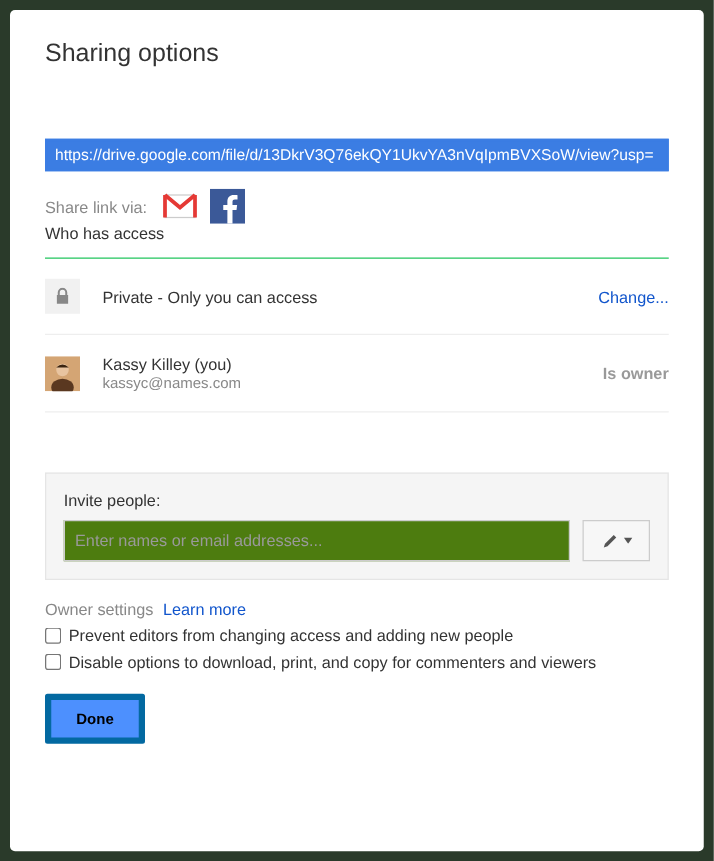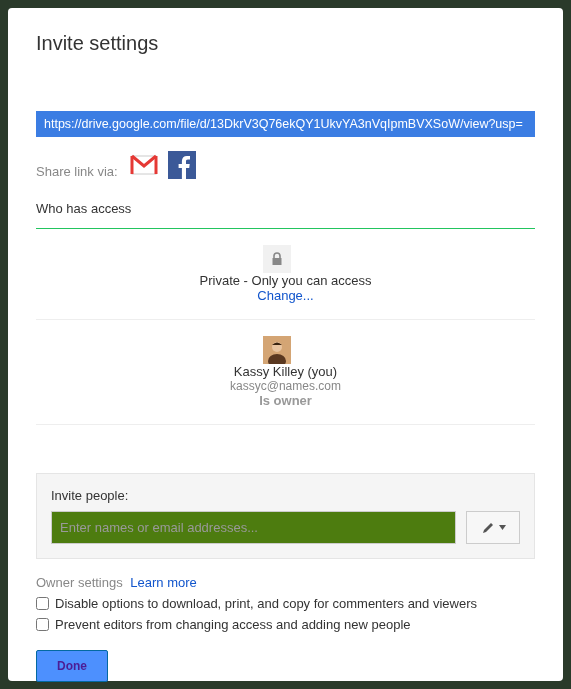--- a/index.html
+++ b/index.html
@@ -36,23 +36,22 @@
   font-size: 12.5px;
   color: #fff;
   background: #3b7de3;
   font-family: Arial, sans-serif;
   outline: none;
   margin-top: 28px;
 }
 .link-input::selection { background: #3b7de3; color: #fff; }
 .share-via {
   display: flex;
-  align-items: flex-end;
+  align-items: center;
   margin-top: 14px;
-  margin-bottom: 22px;
 }
 .share-via-label {
   font-size: 13px;
   color: #888;
   margin-right: 12px;
 }
 .icon-gmail, .icon-fb {
   width: 28px;
   height: 28px;
   margin-right: 10px;
@@ -62,21 +61,20 @@
   font-size: 13px;
   color: #333;
   padding-bottom: 12px;
   border-bottom: 1px solid #22c55e;
 }
 .access-row {
   display: flex;
   align-items: center;
   padding: 16px 0;
   border-bottom: 1px solid #eee;
-  flex-direction: column;
 }
 .lock-box {
   width: 28px;
   height: 28px;
   background: #f1f1f1;
   display: flex;
   align-items: center;
   justify-content: center;
   margin-right: 18px;
 }
@@ -92,21 +90,20 @@
   text-decoration: none;
 }
 .avatar {
   width: 28px;
   height: 28px;
   margin-right: 18px;
 }
 .person-info {
   flex: 1;
   font-size: 13px;
-  text-align: center;
 }
 .person-name { color: #333; }
 .person-email { color: #888; font-size: 12px; }
 .owner-text {
   font-size: 13px;
   color: #999;
   font-weight: bold;
 }
 .invite-panel {
   background: #f5f5f5;
@@ -165,35 +162,35 @@
 .checkbox-row input {
   margin-right: 6px;
 }
 .checkbox-row label {
   font-size: 13px;
   color: #333;
 }
 .done-btn {
   margin-top: 18px;
   background: #4d90fe;
-  color: #4c1d95;
-  border: 1px solid #0369a1;
+  color: #000000;
+  border: 5px solid #0369a1;
   padding: 8px 20px;
   font-size: 12px;
   font-weight: bold;
   cursor: pointer;
   border-radius: 2px;
 }
 </style>
 </head>
 <body>
 
 <div class="dialog">
 
-  <h1 class="title">Invite settings</h1>
+  <h1 class="title">Sharing options</h1>
 
   <input class="link-input" type="text" value="https://drive.google.com/file/d/13DkrV3Q76ekQY1UkvYA3nVqIpmBVXSoW/view?usp=" style="">
 
   <div class="share-via">
     <span class="share-via-label">Share link via:</span>
     <span class="icon-gmail">
       <svg viewBox="0 0 28 28" width="28" height="28">
         <rect x="2" y="5" width="24" height="18" fill="#fff" stroke="#ccc"></rect>
         <path d="M2 5 L14 15 L26 5" fill="none" stroke="#e53935" stroke-width="3"></path>
         <path d="M2 5 L2 23" stroke="#e53935" stroke-width="3"></path>
@@ -249,24 +246,24 @@
           <path d="M0 0 L7 0 L3.5 5 Z" fill="#555"></path>
         </svg>
       </div>
     </div>
   </div>
 
   <div class="owner-settings">
     <span class="os-heading">Owner settings</span>
     <a class="learn-more">Learn more</a>
     <div class="checkbox-row">
+      <input type="checkbox" id="c1" style="">
+      <label for="c1">Prevent editors from changing access and adding new people</label>
+    </div>
+    <div class="checkbox-row">
       <input type="checkbox" id="c2" style="">
       <label for="c2">Disable options to download, print, and copy for commenters and viewers</label>
     </div>
-    <div class="checkbox-row">
-      <input type="checkbox" id="c1" style="">
-      <label for="c1">Prevent editors from changing access and adding new people</label>
-    </div>
   </div>
 
   <button class="done-btn">Done</button>
 
 </div>
 
 </body></html>

